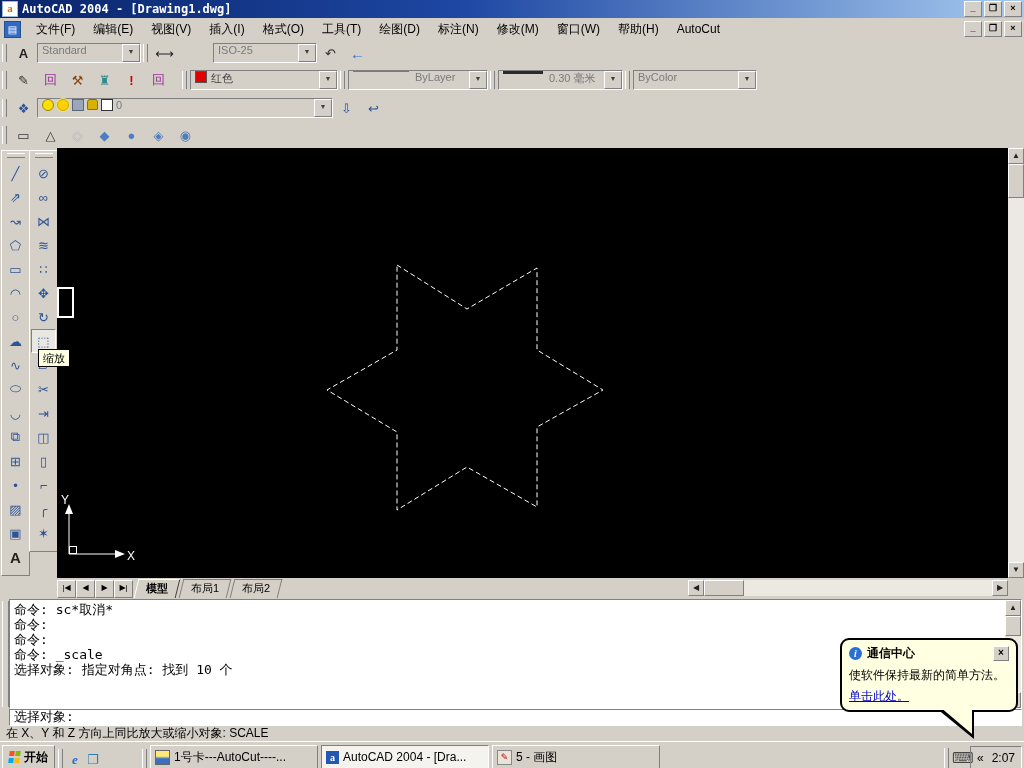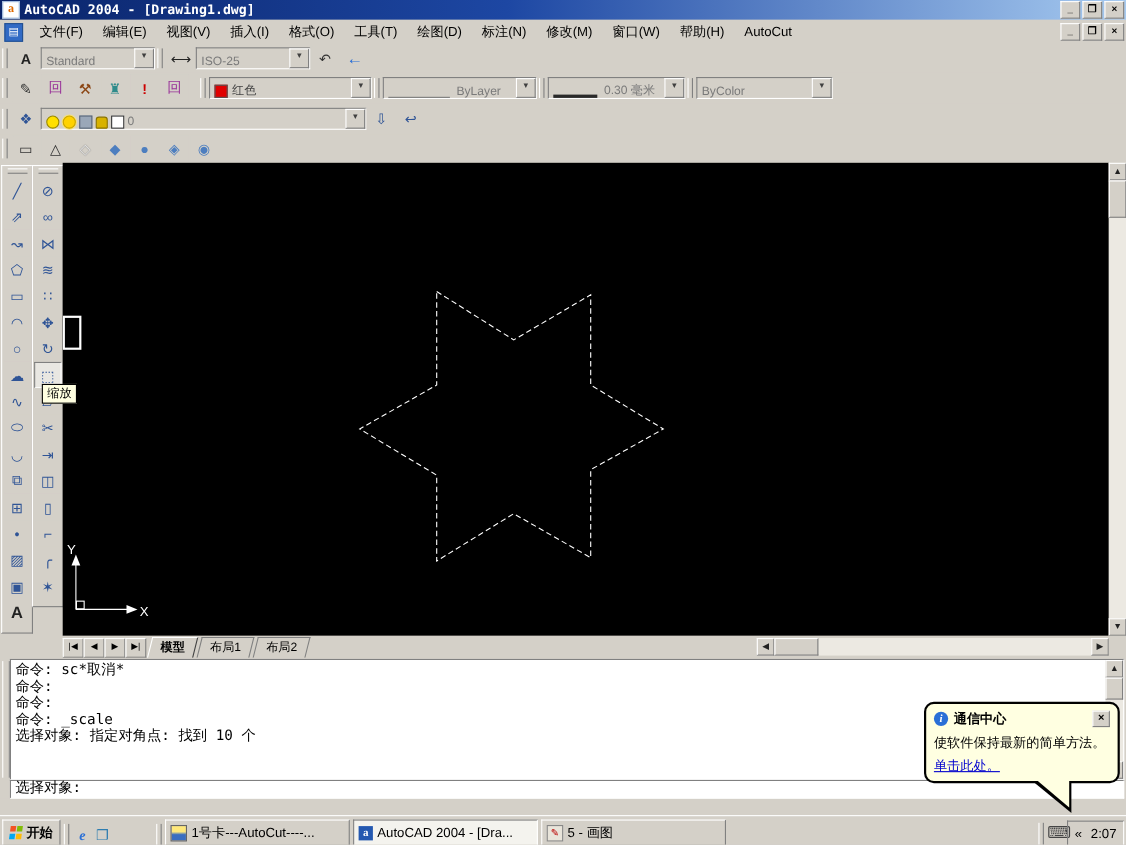--- a/index.html
+++ b/index.html
@@ -28,21 +28,21 @@
     text-align:center;font-size:10px;line-height:15px;border:1px solid #24508f;}
   .menu-item{padding:2px 9px;white-space:nowrap;}
   .menubar .win-btns .win-btn{border-color:#ffffff #808080 #808080 #ffffff;}
 
   
   .toolrow{position:absolute;left:0;width:1024px;background:#d4d0c8;display:flex;align-items:center;}
   .grip{width:3px;height:18px;margin:0 3px 0 2px;border-left:1px solid #fff;border-right:1px solid #808080;}
   .tbtn{width:23px;height:22px;margin:0 1px;display:flex;align-items:center;justify-content:center;
     font-size:13px;color:#2f5496;background:#d4d0c8;border:1px solid #d4d0c8;}
   .tbtn.pressed{border-color:#808080 #ffffff #ffffff #808080;background:#e9e7e2;}
-  .combo{height:20px;display:flex;align-items:flex-end;border:1px solid;
+  .combo{height:20px;display:flex;align-items:flex-start;border:1px solid;
     border-color:#808080 #ffffff #ffffff #808080;background:#d4d0c8;color:#7a7a7a;
     font-size:11px;padding-left:4px;box-sizing:border-box;}
   .combo .arrow{margin-left:auto;width:16px;height:16px;background:#d4d0c8;
     border:1px solid;border-color:#ffffff #808080 #808080 #ffffff;
     font-size:7px;line-height:14px;text-align:center;color:#404040;}
   .swatch{width:10px;height:10px;background:#e00000;border:1px solid #555;margin-right:4px;}
   .ltline{display:inline-block;width:56px;height:1px;background:#7a7a7a;margin-right:6px;}
   .lwline{display:inline-block;width:40px;height:3px;background:#2a2a2a;margin-right:6px;}
   .mini{width:10px;height:10px;margin-right:3px;display:inline-block;}
   .mini.bulb{background:#ffe000;border-radius:50%;border:1px solid #9a8a00;}
@@ -171,21 +171,21 @@
 
   <div class="toolrow" style="top:40px;height:26px;">
     <span class="grip"></span>
     <span class="tbtn" style="color:#222;font-weight:bold;">A</span>
     <span class="combo" style="width:104px;">
       <span>Standard</span>
       <span class="arrow">▼</span>
     </span>
     <span class="grip"></span>
     <span class="tbtn" style="color:#222;">⟷</span>
-    <span class="combo" style="width:104px;">
+    <span class="combo" style="width:104px;margin-left:35px;">
       <span>ISO-25</span>
       <span class="arrow">▼</span>
     </span>
     <span class="tbtn ic-undo">↶</span>
     <span class="tbtn ic-back">←</span>
   </div>
 
   <div class="toolrow" style="top:66px;height:28px;">
     <span class="grip"></span>
     <span class="tbtn ic-dark">✎</span>
@@ -335,20 +335,23 @@
       <div>选择对象: 指定对角点: 找到 10 个</div>
     </div>
     <div class="cmdscroll">
       <span class="sbtn raised" style="left:0;top:0;">▲</span>
       <span class="thumb raised" style="left:0;top:16px;width:16px;height:20px;"></span>
       <span class="sbtn raised" style="left:0;top:92px;">▼</span>
     </div>
     <div class="cmdinput">选择对象:</div>
   </div>
 
+  <div class="statusbar">
+    <span>在 X、Y 和 Z 方向上同比放大或缩小对象:  SCALE</span>
+  </div>
 
   <div class="tail-outer"></div>
   <div class="tail-inner"></div>
   <div class="balloon">
     <div class="hd">
       <span class="info-i">i</span>
       <span>通信中心</span>
       <span class="closex raised">×</span>
     </div>
     <div class="msg">使软件保持最新的简单方法。</div>

